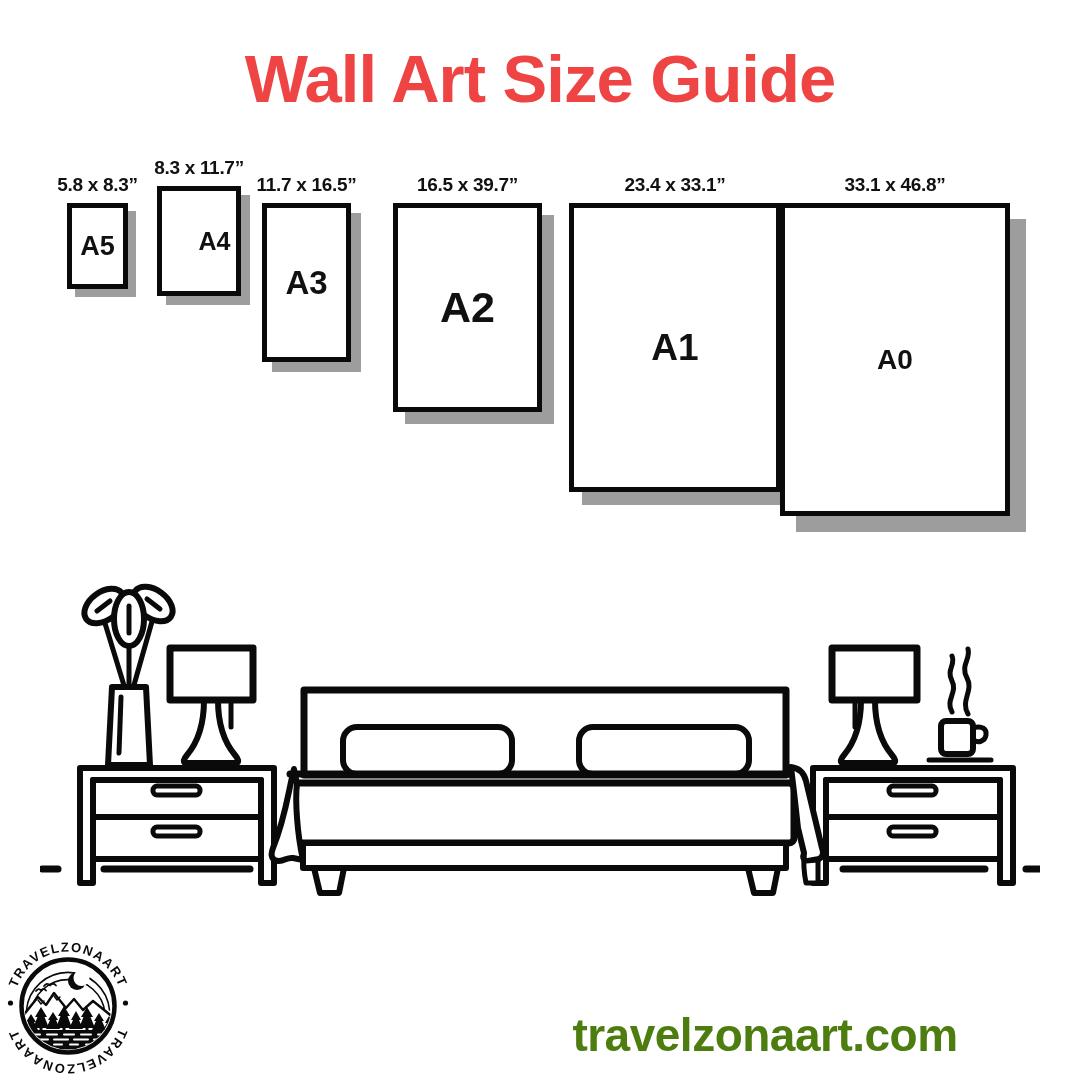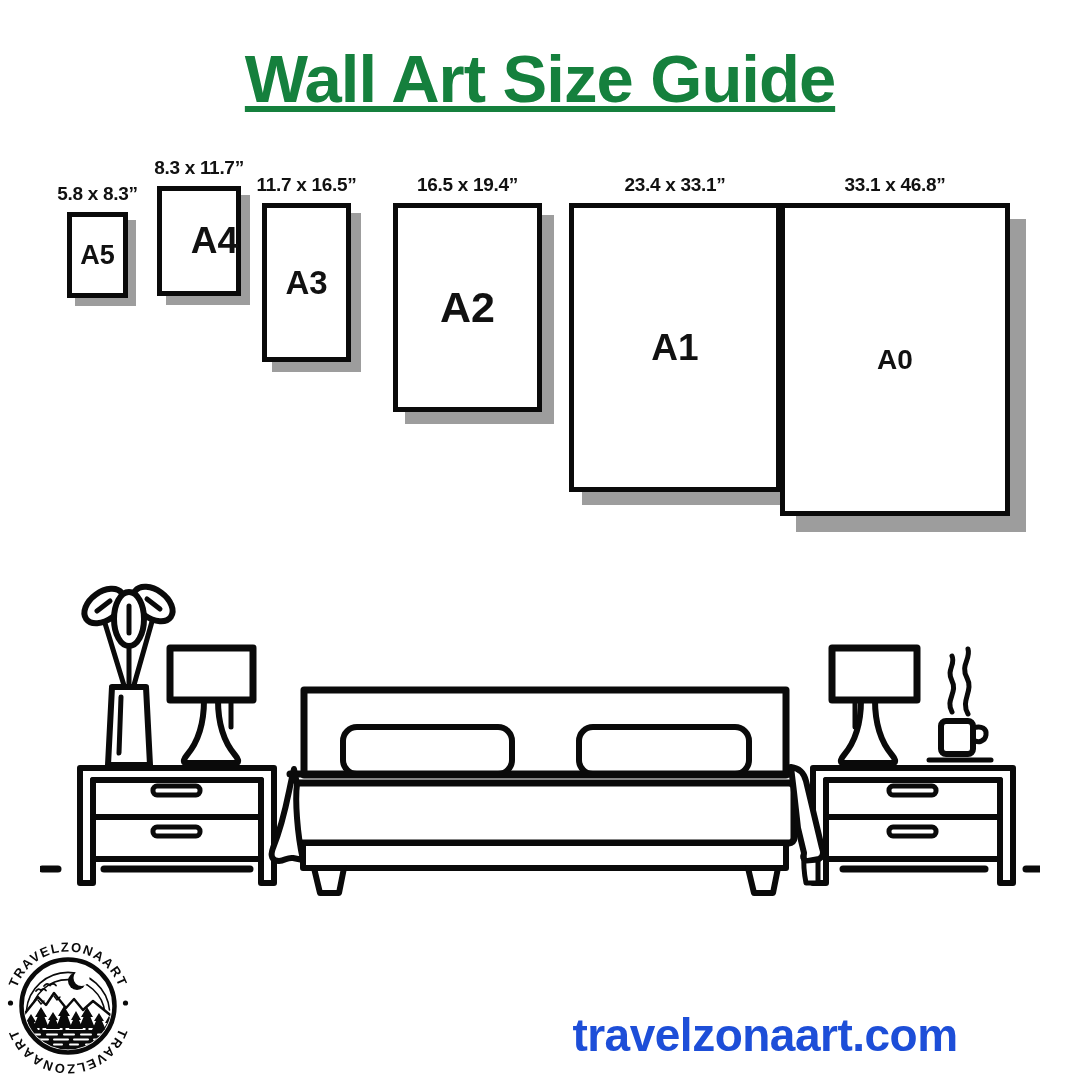--- a/index.html
+++ b/index.html
@@ -2,61 +2,61 @@
 <html><head>
 <meta charset="utf-8">
 <style>
   html,body{margin:0;padding:0;background:#ffffff;}
   .poster{
     position:relative;width:1080px;height:1080px;background:#ffffff;overflow:hidden;
     font-family:"Liberation Sans", sans-serif;color:#0a0a0a;
   }
   .title{
     position:absolute;top:40px;left:0;width:1080px;text-align:center;
-    font-size:67px;font-weight:bold;letter-spacing:-1px;color:#15803d;text-decoration:underline;
+    font-size:67px;font-weight:bold;letter-spacing:-1px;color:#ef4444;
   }
   .size-box{
     position:absolute;box-sizing:border-box;background:#fff;
     border:5px solid #0a0a0a;
     box-shadow:var(--sh) var(--sh) 0 0 #9d9d9d;
     display:flex;align-items:center;justify-content:center;
   }
   .size-code{font-weight:bold;color:#111;letter-spacing:0;}
   .size-dims{
     position:absolute;top:-34px;left:50%;transform:translateX(-50%);
     white-space:nowrap;font-size:19px;font-weight:bold;color:#111;letter-spacing:-0.3px;
   }
   .scene{position:absolute;left:40px;top:580px;width:1000px;height:330px;}
   .logo{position:absolute;left:2px;top:939px;width:132px;height:138px;}
   .website{
     position:absolute;top:1008px;left:550px;width:430px;text-align:center;
-    font-size:46px;font-weight:bold;letter-spacing:-0.5px;color:#1d4ed8;
+    font-size:46px;font-weight:bold;letter-spacing:-0.5px;color:#4d7c0f;
   }
 </style>
 </head>
 <body>
 
 <div class="poster">
 
   <div class="title">Wall Art Size Guide</div>
 
-  <div class="size-box" style="left:67px;top:203px;width:61px;height:86px;margin-top:9px;--sh:8px;">
+  <div class="size-box" style="left:67px;top:203px;width:61px;height:86px;--sh:8px;">
     <span class="size-dims">5.8 x 8.3”</span>
     <span class="size-code" style="font-size:27px;">A5</span>
   </div>
   <div class="size-box" style="left:157px;top:186px;width:84px;height:110px;--sh:9px;">
     <span class="size-dims">8.3 x 11.7”</span>
-    <span class="size-code" style="font-size:37px;margin-left:31px;">A4</span>
+    <span class="size-code" style="font-size:25px;margin-left:31px;">A4</span>
   </div>
   <div class="size-box" style="left:262px;top:203px;width:89px;height:159px;--sh:10px;">
     <span class="size-dims">11.7 x 16.5”</span>
     <span class="size-code" style="font-size:33px;">A3</span>
   </div>
   <div class="size-box" style="left:393px;top:203px;width:149px;height:209px;--sh:12px;">
-    <span class="size-dims">16.5 x 19.4”</span>
+    <span class="size-dims">16.5 x 39.7”</span>
     <span class="size-code" style="font-size:43px;">A2</span>
   </div>
   <div class="size-box" style="left:569px;top:203px;width:212px;height:289px;--sh:13px;">
     <span class="size-dims">23.4 x 33.1”</span>
     <span class="size-code" style="font-size:37px;">A1</span>
   </div>
   <div class="size-box" style="left:780px;top:203px;width:230px;height:313px;--sh:16px;">
     <span class="size-dims">33.1 x 46.8”</span>
     <span class="size-code" style="font-size:28px;">A0</span>
   </div>

